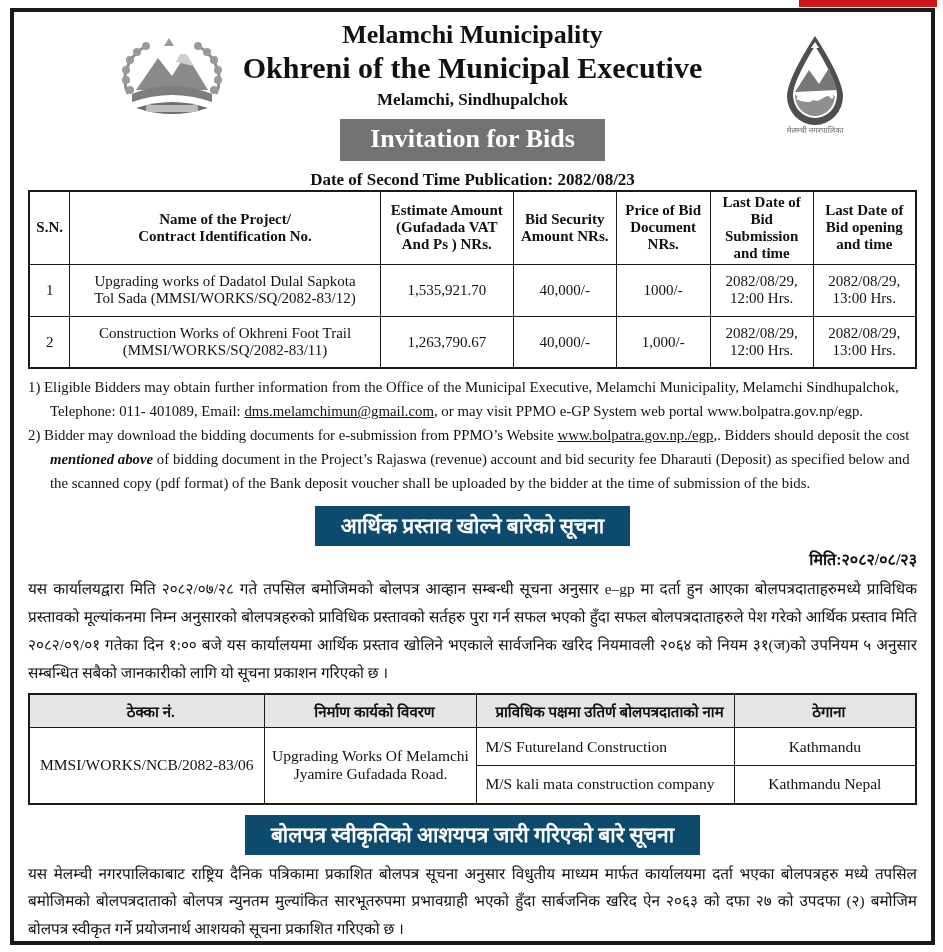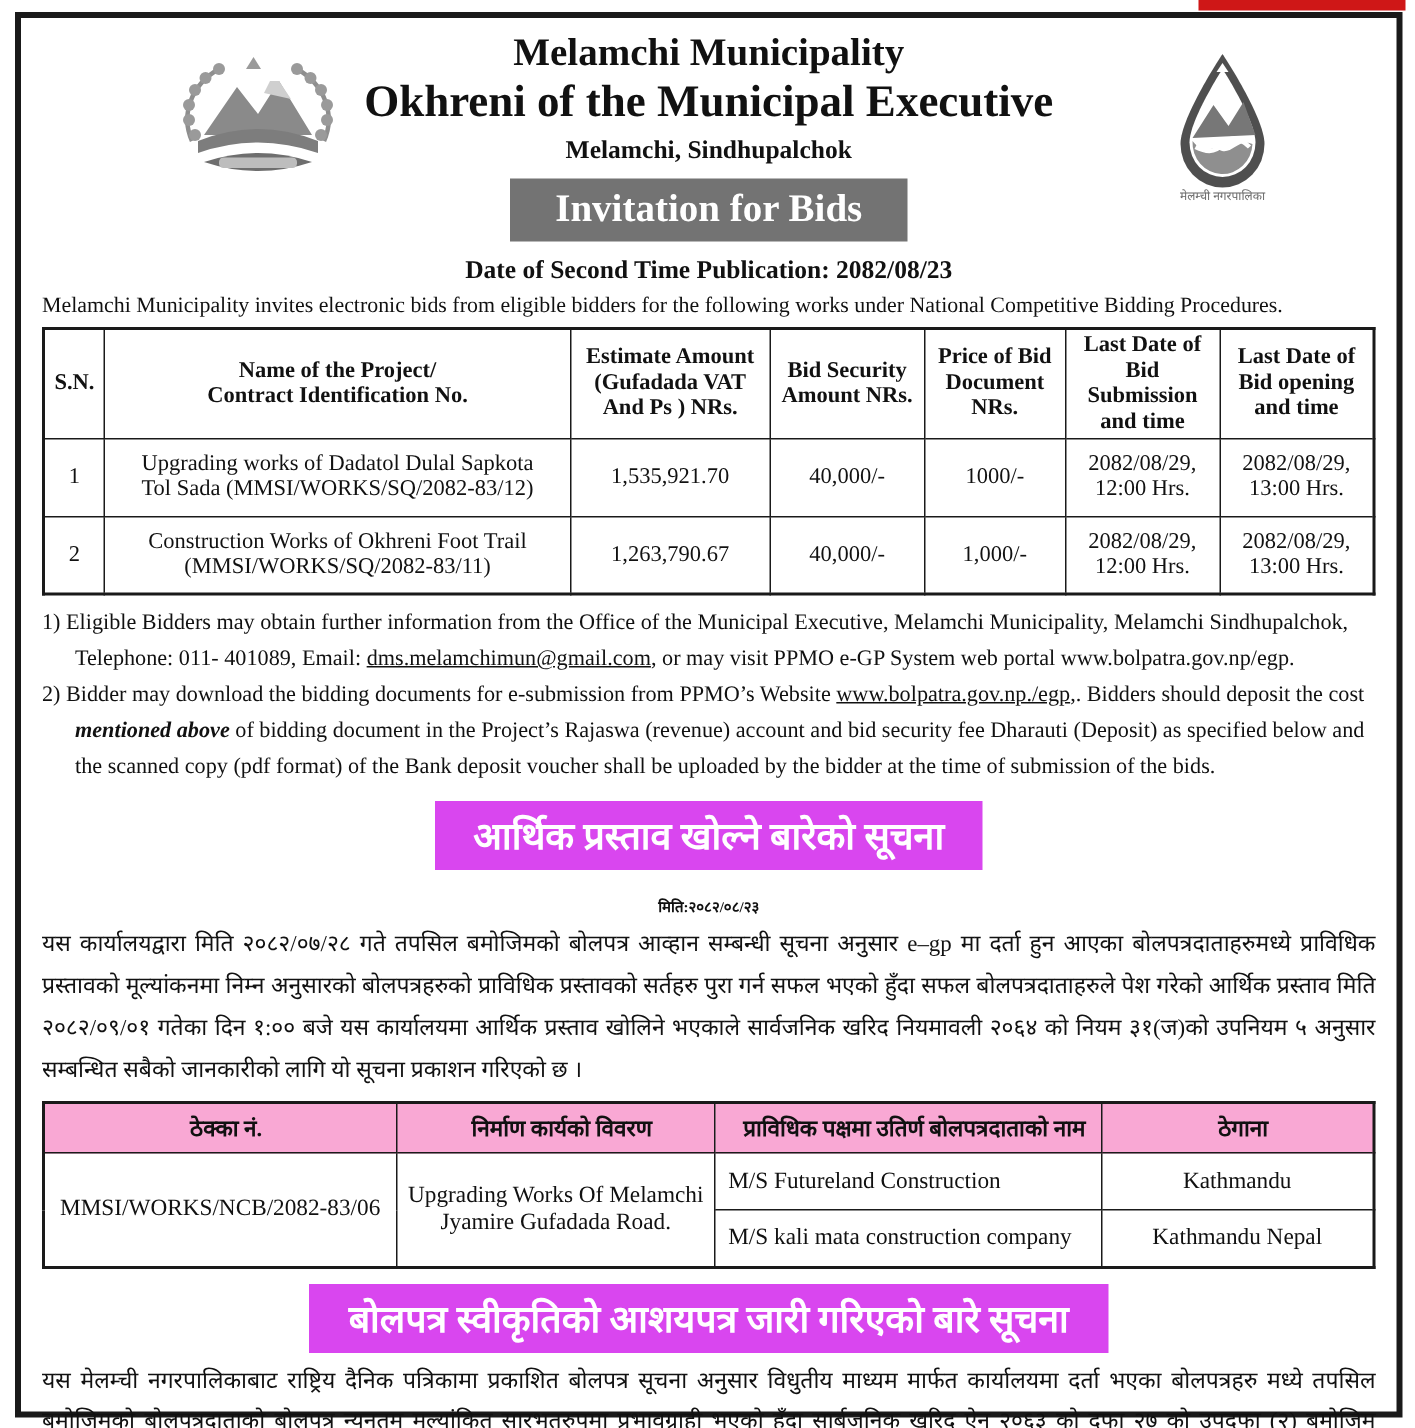--- a/index.html
+++ b/index.html
@@ -52,29 +52,29 @@
 
   
   .notes { margin-top:7px; font-size:14.8px; line-height:1.62; }
   .note  { padding-left:22px; text-indent:-22px; text-align:left; }
   .u { text-decoration:underline; }
   .bi { font-weight:bold; font-style:italic; }
 
   
   .sec-banner-wrap { text-align:center; margin-top:10px; }
   .sec-banner {
-    display:inline-block; background:#d946ef; color:#fff; font-weight:bold;
-    font-size:25px; padding:5px 26px 7px 26px;text-align:right;
-  }
-  .np-date { text-align:center; font-weight:bold; font-size:10px; margin-top:17px; }
+    display:inline-block; background:#0c4a6e; color:#fff; font-weight:bold;
+    font-size:21px; padding:5px 26px 7px 26px;text-align:right;
+  }
+  .np-date { text-align:right; font-weight:bold; font-size:16px; margin-top:2px; }
   .np-body { font-size:15.3px; line-height:1.82; text-align:justify; margin-top:5px; }
 
   
   .t2 { margin-top:6px; }
-  .t2 th { background:#f9a8d4; font-size:15px; font-weight:bold; height:34px;padding-left:12px; }
+  .t2 th { background:#e5e5e5; font-size:15px; font-weight:bold; height:34px;padding-left:12px; }
   .t2 td { font-size:15.5px; height:38px; }
   .t2 .c-con{width:26.5%;} .t2 .c-desc{width:24%;} .t2 .c-bidder{width:29%;} .t2 .c-addr{width:20.5%;}
   .t2 .bidder-name { text-align:left; padding-left:8px; }
 </style>
 </head>
 <body>
 
 <div class="red-strip"></div>
 
 <div class="watermark"><span class="wm-blue">ठेक्का</span><span class="wm-red">बजार</span></div>
@@ -122,21 +122,20 @@
         <path d="M40 8 l4 6 -8 0 z" fill="#ffffff"></path>
         <text x="40" y="99" text-anchor="middle" font-size="8" fill="#6a6a6a" font-family="Liberation Serif, serif">मेलम्ची नगरपालिका</text>
       </svg>
     </div>
 
     <div class="org-name">Melamchi Municipality</div>
     <div class="office-name">Okhreni of the Municipal Executive</div>
     <div class="loc">Melamchi, Sindhupalchok</div>
     <div><span class="banner">Invitation for Bids</span></div>
     <div class="pubdate">Date of Second Time Publication: 2082/08/23</div>
-    <div class="intro">Melamchi Municipality invites electronic bids from eligible bidders for the following works under National Competitive Bidding Procedures.</div>
   </div>
 
   <table class="t1">
     <colgroup>
       <col class="c-sn">
           <col class="c-name">
           <col class="c-est">
           <col class="c-sec">
           <col class="c-price">
           <col class="c-sub">

